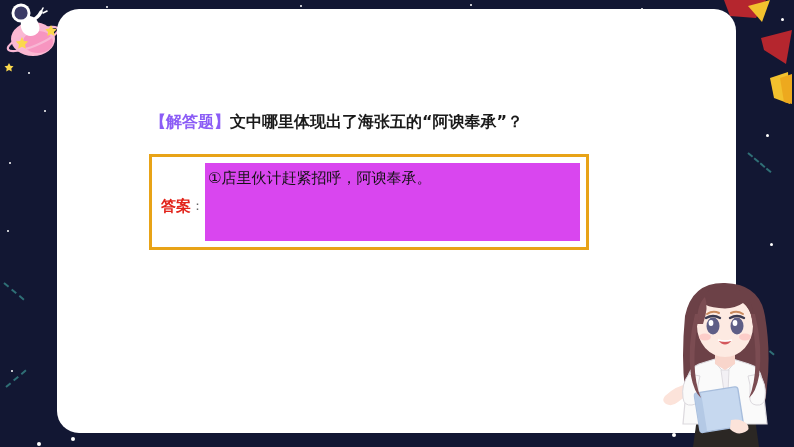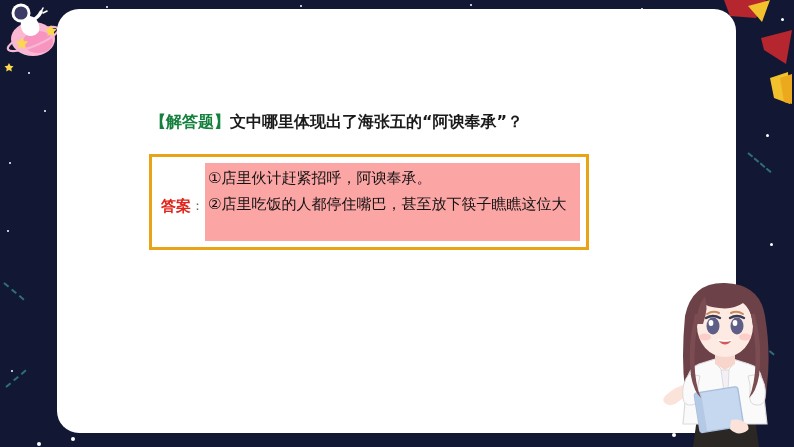--- a/index.html
+++ b/index.html
@@ -51,21 +51,21 @@
     top: 111px;
     white-space: nowrap;
     font-family: "DejaVu Sans", "Liberation Sans", sans-serif;
     font-size: 16px;
     font-weight: bold;
     line-height: 22px;
     color: #1a1a1a;
     letter-spacing: 0px;
   }
   #question-tag {
-    color: #15803d;
+    color: #8b5cf6;
   }
 
   
   #answer-box {
     position: absolute;
     left: 149px;
     top: 154px;
     width: 440px;
     height: 96px;
     background: #ffffff;
@@ -87,21 +87,21 @@
   }
   #answer-colon {
     font-family: "DejaVu Sans", "Liberation Sans", sans-serif;
     font-size: 13px;
     color: #666666;
     line-height: 26px;
     padding-top: 7px;
     flex: 0 0 auto;
   }
   #answer-text {
-    background: #fca5a5;
+    background: #d946ef;
     color: #121212;
     font-family: "DejaVu Sans", "Liberation Sans", sans-serif;
     font-size: 15px;
     line-height: 26px;
     padding: 2px 4px 2px 3px;
     flex: 1 1 auto;
     align-self: stretch;
     margin-left: 1px;
   }
   #answer-text p { margin: 0; }
@@ -193,21 +193,20 @@
 
   <div id="question-line">
     <span id="question-tag">【解答题】</span><span id="question-body">文中哪里体现出了海张五的“阿谀奉承”？</span>
   </div>
 
   <div id="answer-box">
     <span id="answer-label">答案</span>
     <span id="answer-colon">：</span>
     <div id="answer-text">
       <p>①店里伙计赶紧招呼，阿谀奉承。</p>
-      <p>②店里吃饭的人都停住嘴巴，甚至放下筷子瞧瞧这位大</p>
     </div>
   </div>
 
   <svg id="character" viewBox="0 0 125 189" xmlns="http://www.w3.org/2000/svg">
 
     <path d="M22 58 q-4 42 0 74 q2 18 7 30 l68 0 q6 -16 7 -34 q4 -34 -2 -70 q-5 -32 -40 -33 q-33 -1 -40 33 z" fill="#6C4147"></path>
 
     <path d="M34 160 l58 0 l4 29 l-66 0 z" fill="#2B2724"></path>
 
     <path d="M30 124 q-18 4 -28 14 q-4 5 1 8 q6 3 12 -2 q10 -8 19 -8 z" fill="#FCE3DA"></path>

